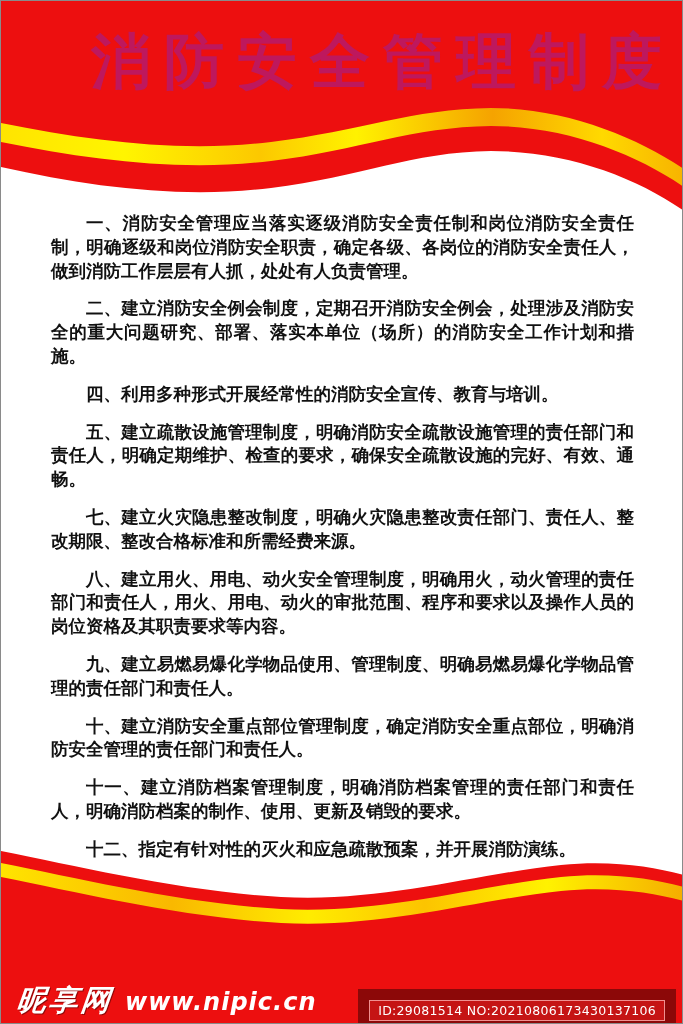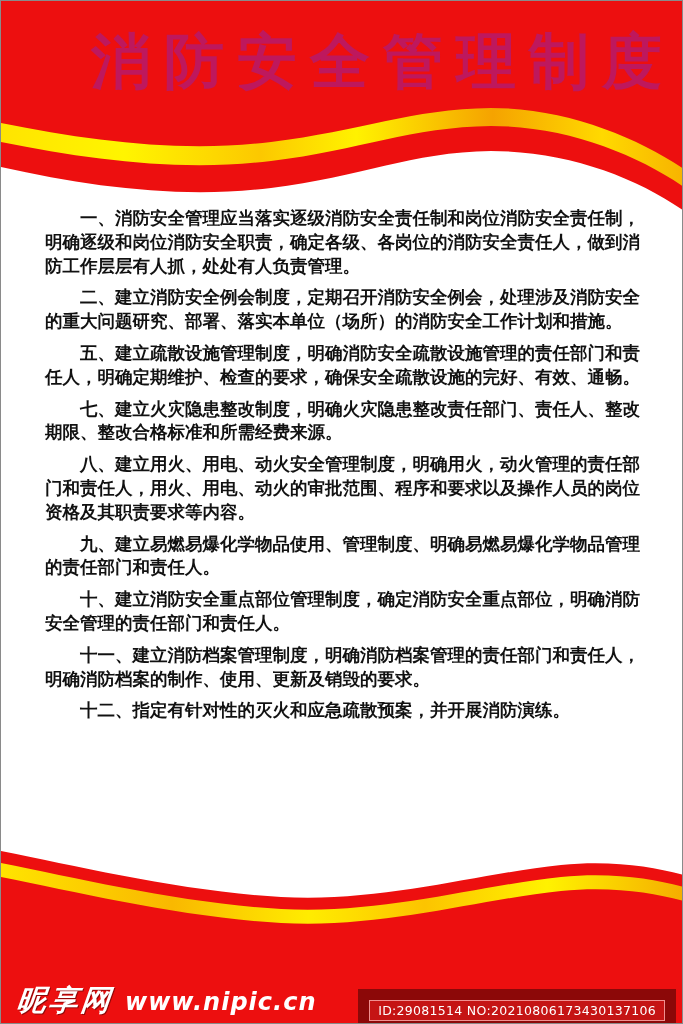--- a/index.html
+++ b/index.html
@@ -27,21 +27,21 @@
   }
   
   .body-text{
     position:absolute;top:198px;left:36px;width:611px;
     color:#111111;
     font-size:17.5px;
     line-height:23.8px;
     font-weight:bold;
     text-align:justify;
   }
-  .para{margin:8px;text-indent:2em;}
+  .para{margin:14px;text-indent:2em;font-family:Liberation Mono, monospace;}
   
   .bottom-wave{position:absolute;left:0;top:844px;width:683px;height:180px;display:block;}
   .brand-bar{
     position:absolute;left:16px;top:980px;
     display:flex;align-items:baseline;
     color:#ffffff;
     font-style:italic;
     font-weight:bold;
     white-space:nowrap;
   }
@@ -96,20 +96,21 @@
     <path fill="url(#topYellowGrad)" d="M0,0 L683,0 L683,186 C635,153 565,125 490,125 C410,126 360,149 270,160 C180,171 90,159 0,141 Z"></path>
 
     <path fill="#ED0F0F" d="M0,0 L683,0 L683,168 C635,136 565,107 490,107 C410,108 360,130 270,141 C180,152 90,140 0,122 Z"></path>
   </svg>
 
   <div class="poster-title" style="color: #be185d; margin-left: 35px;">消防安全管理制度</div>
 
   <div class="body-text" style="color: rgb(17, 17, 17);">
       <p class="para">一、消防安全管理应当落实逐级消防安全责任制和岗位消防安全责任制，明确逐级和岗位消防安全职责，确定各级、各岗位的消防安全责任人，做到消防工作层层有人抓，处处有人负责管理。</p>
       <p class="para">二、建立消防安全例会制度，定期召开消防安全例会，处理涉及消防安全的重大问题研究、部署、落实本单位（场所）的消防安全工作计划和措施。</p>
+      <p class="para">四、利用多种形式开展经常性的消防安全宣传、教育与培训。</p>
       <p class="para">五、建立疏散设施管理制度，明确消防安全疏散设施管理的责任部门和责任人，明确定期维护、检查的要求，确保安全疏散设施的完好、有效、通畅。</p>
       <p class="para">七、建立火灾隐患整改制度，明确火灾隐患整改责任部门、责任人、整改期限、整改合格标准和所需经费来源。</p>
       <p class="para">八、建立用火、用电、动火安全管理制度，明确用火，动火管理的责任部门和责任人，用火、用电、动火的审批范围、程序和要求以及操作人员的岗位资格及其职责要求等内容。</p>
       <p class="para">九、建立易燃易爆化学物品使用、管理制度、明确易燃易爆化学物品管理的责任部门和责任人。</p>
       <p class="para">十、建立消防安全重点部位管理制度，确定消防安全重点部位，明确消防安全管理的责任部门和责任人。</p>
       <p class="para">十一、建立消防档案管理制度，明确消防档案管理的责任部门和责任人，明确消防档案的制作、使用、更新及销毁的要求。</p>
       <p class="para">十二、指定有针对性的灭火和应急疏散预案，并开展消防演练。</p>
     </div>
 
   <svg class="bottom-wave" viewBox="0 0 683 180" preserveAspectRatio="none" aria-hidden="true">

